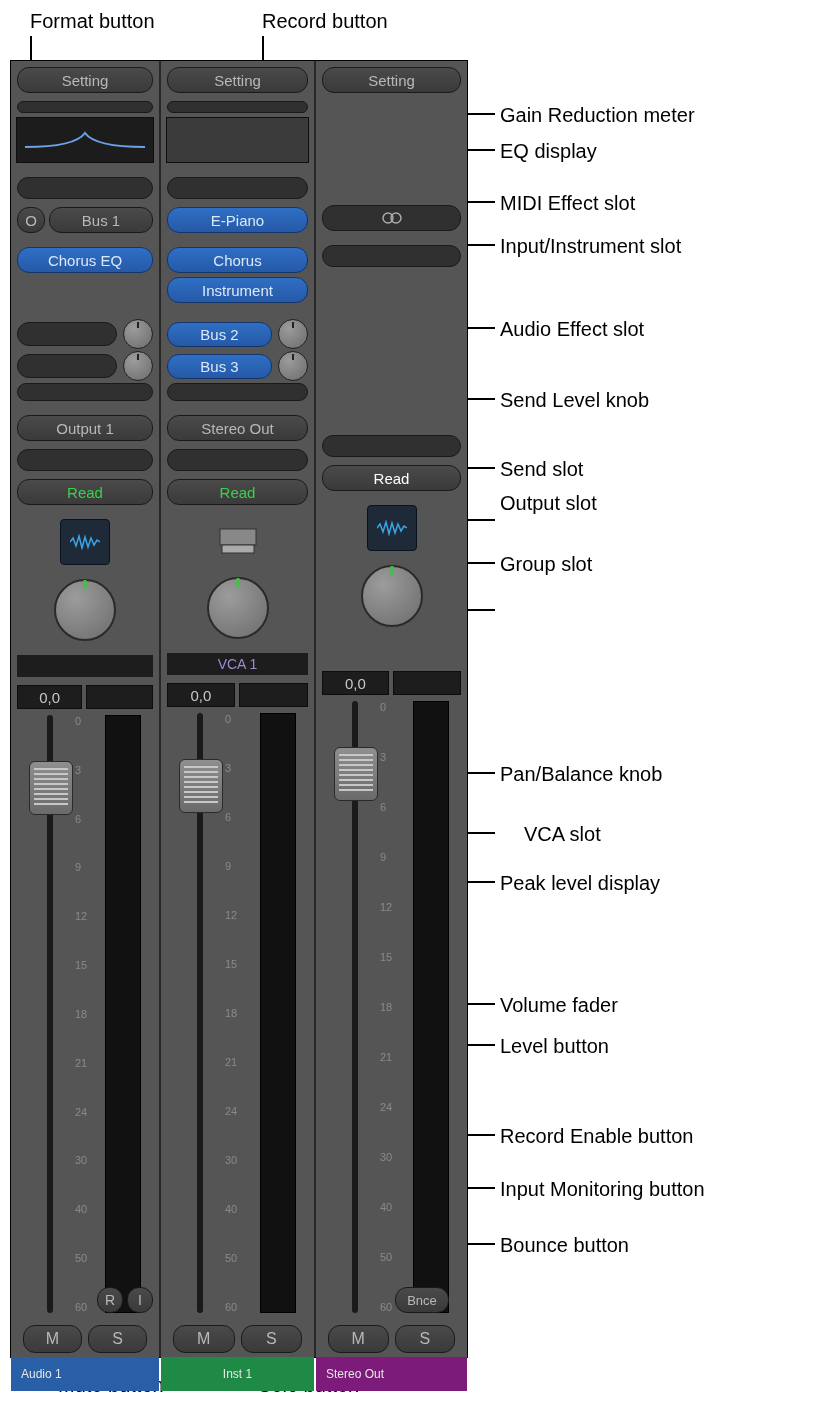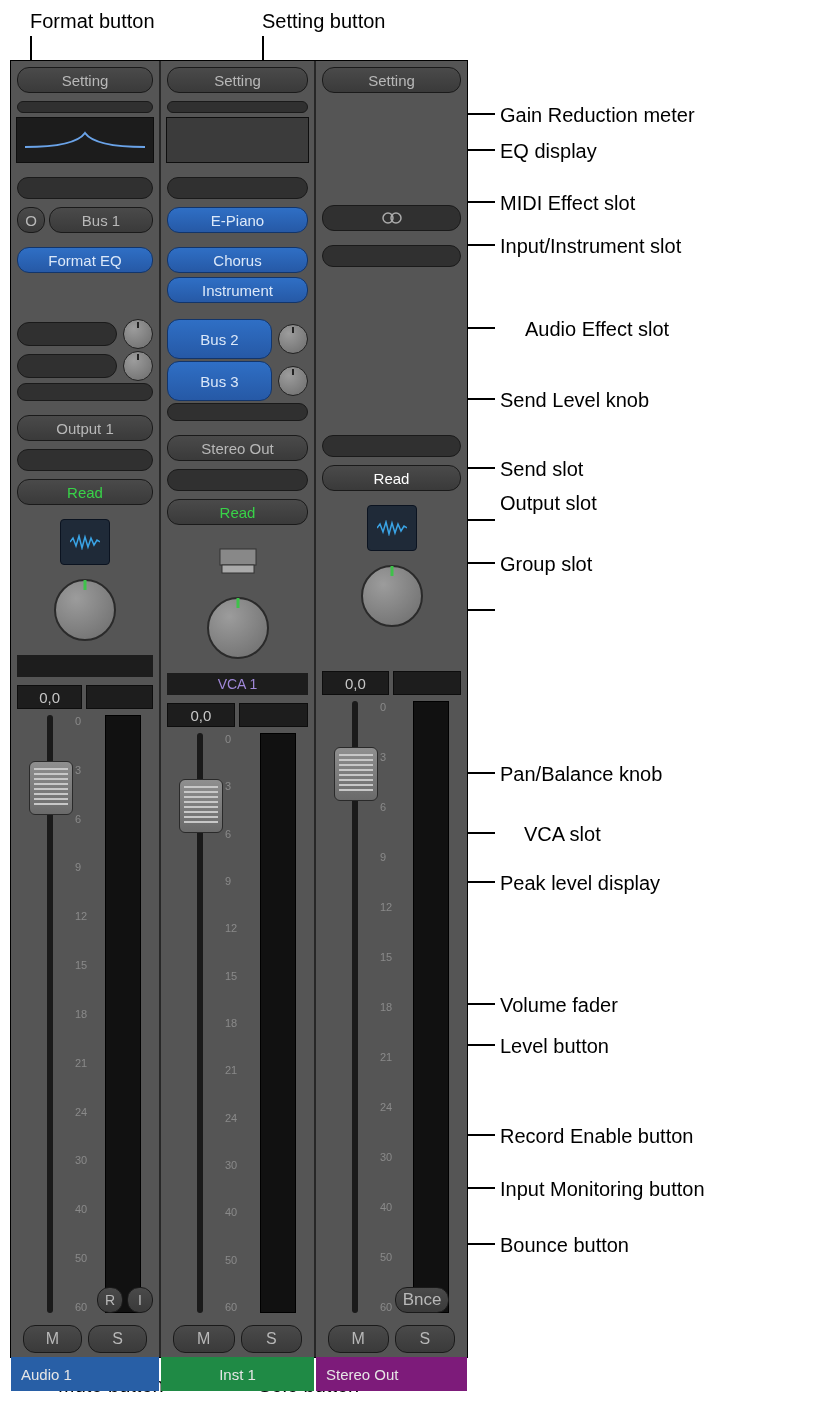--- a/index.html
+++ b/index.html
@@ -19,55 +19,55 @@
 .gap4{height:4px}.gap8{height:8px}.gap14{height:14px}
 .spacer{height:22px;width:100%}
 .spacer2{height:30px;width:100%}
 .eq{width:100%;height:44px;background:#1c1c1c;border:1px solid #0e0e0e;display:flex;align-items:center;justify-content:center}
 .row{width:100%;display:flex;gap:4px;align-items:center}
 .knob{width:28px;height:28px;border-radius:50%;background:radial-gradient(circle at 35% 30%,#9c9c9c,#6b6b6b);border:1px solid #222;position:relative;flex:none}
 .knob::after{content:"";position:absolute;left:50%;top:2px;width:2px;height:6px;background:#222;transform:translateX(-50%)}
 .knob.big{width:58px;height:58px;border:2px solid #2a2a2a}
 .knob.big::after{height:10px;background:#3ec24a;width:3px;top:-1px}
 .sendrow{width:100%;display:flex;gap:6px;align-items:center;margin-top:2px}
-.sendrow .btn{flex:1;height:40px}
+.sendrow .btn{flex:1;height:25px}
 .readout{background:#1d1d1d;color:#c7c7c7;font-size:15px;height:24px;display:flex;align-items:center;justify-content:center;border:1px solid #0d0d0d;box-sizing:border-box}
 .peakrow{width:100%;display:flex;gap:4px}
 .peakrow .readout{width:48%}
 .vca{width:100%;height:22px;background:#1d1d1d;color:#a088d8;display:flex;align-items:center;justify-content:center;font-size:14px}
 .iconbox{width:48px;height:44px;background:#1f2a38;border:1px solid #0b1320;border-radius:4px;display:flex;align-items:center;justify-content:center}
 .fader-area{width:100%;flex:1;position:relative;margin-top:6px}
 .track{position:absolute;left:30px;top:0;bottom:44px;width:6px;background:#1a1a1a;border-radius:3px}
 .handle{position:absolute;left:12px;top:46px;width:42px;height:52px;border-radius:6px;background:linear-gradient(#8f8f8f,#6a6a6a);border:1px solid #2a2a2a}
 .handle::before{content:"";position:absolute;left:4px;right:4px;top:6px;height:2px;background:#c7c7c7;box-shadow:0 5px 0 #c7c7c7,0 10px 0 #c7c7c7,0 15px 0 #c7c7c7,0 20px 0 #c7c7c7,0 25px 0 #c7c7c7,0 30px 0 #c7c7c7,0 35px 0 #c7c7c7}
 .scale{position:absolute;left:58px;top:0;bottom:44px;display:flex;flex-direction:column;justify-content:space-between;color:#8a8a8a;font-size:11px}
 .meter{position:absolute;right:12px;top:0;bottom:44px;width:34px;background:#111;border:1px solid #000}
 .ri{position:absolute;left:80px;bottom:44px;display:flex;gap:4px}
 .ri .btn{width:26px;height:26px;font-size:14px}
 .bnce{position:absolute;right:12px;bottom:44px}
-.bnce .btn{width:54px;height:26px;font-size:17px}
+.bnce .btn{width:54px;height:26px;font-size:13px}
 .ms{width:100%;display:flex;gap:6px;margin-top:auto;position:absolute;bottom:4px;left:0;padding:0 6px;box-sizing:border-box}
 .ms .btn{flex:1;height:28px;font-size:16px}
-.name{position:absolute;left:0;right:0;bottom:-34px;height:34px;color:#e6e6e6;display:flex;align-items:center;padding-left:10px;font-size:15px;box-sizing:border-box}
+.name{position:absolute;left:0;right:0;bottom:-34px;height:34px;color:#e6e6e6;display:flex;align-items:center;padding-left:10px;font-size:12px;box-sizing:border-box}
 .n-blue{background:#285fa6}.n-green{background:#1f8a45}.n-purple{background:#7d1b7a}
 svg.leader{position:absolute;overflow:visible;pointer-events:none}
 svg.leader line{stroke:#000;stroke-width:2;fill:none}
 </style>
 </head>
 <body>
 
 <div class="stage">
  <div class="callout" style="left:30px;top:10px"><span>Format button</span><span class="bar" style="left:0;top:26px;height:30px"></span></div>
- <div class="callout" style="left:262px;top:10px"><span>Setting button</span><span class="bar" style="left:0;top:26px;height:30px"></span></div>
+ <div class="callout" style="left:262px;top:10px"><span>Record button</span><span class="bar" style="left:0;top:26px;height:30px"></span></div>
 
  <div class="callout" style="left:500px;top:104px">Gain Reduction meter</div>
  <div class="callout" style="left:500px;top:140px">EQ display</div>
  <div class="callout" style="left:500px;top:192px">MIDI Effect slot</div>
  <div class="callout" style="left:500px;top:235px">Input/Instrument slot</div>
- <div class="callout" style="left:525px;top:318px">Audio Effect slot</div>
+ <div class="callout" style="left:500px;top:318px">Audio Effect slot</div>
  <div class="callout" style="left:500px;top:389px">Send Level knob</div>
  <div class="callout" style="left:500px;top:458px">Send slot</div>
  <div class="callout" style="left:500px;top:492px">Output slot</div>
  <div class="callout" style="left:500px;top:553px">Group slot</div>
  <div class="callout" style="left:500px;top:763px">Pan/Balance knob</div>
  <div class="callout" style="left:524px;top:823px">VCA slot</div>
  <div class="callout" style="left:500px;top:872px">Peak level display</div>
  <div class="callout" style="left:500px;top:994px">Volume fader</div>
  <div class="callout" style="left:500px;top:1035px">Level button</div>
  <div class="callout" style="left:500px;top:1125px">Record Enable button</div>
@@ -113,21 +113,21 @@
           </svg>
         </div>
    <div class="gap14"></div>
    <div class="btn full dark" style="height:22px"></div>
    <div class="gap8"></div>
    <div class="row">
           <div class="btn" style="width:28px">O</div>
           <div class="btn" style="flex:1">Bus 1</div>
         </div>
    <div class="gap14"></div>
-   <div class="btn full blue">Format EQ</div>
+   <div class="btn full blue">Chorus EQ</div>
    <div class="spacer2"></div>
    <div class="gap14"></div>
    <div class="sendrow">
           <div class="btn dark" style="flex:1;height:24px"></div>
           <div class="knob"></div>
         </div>
    <div class="sendrow">
           <div class="btn dark" style="flex:1;height:24px"></div>
           <div class="knob"></div>
         </div>

